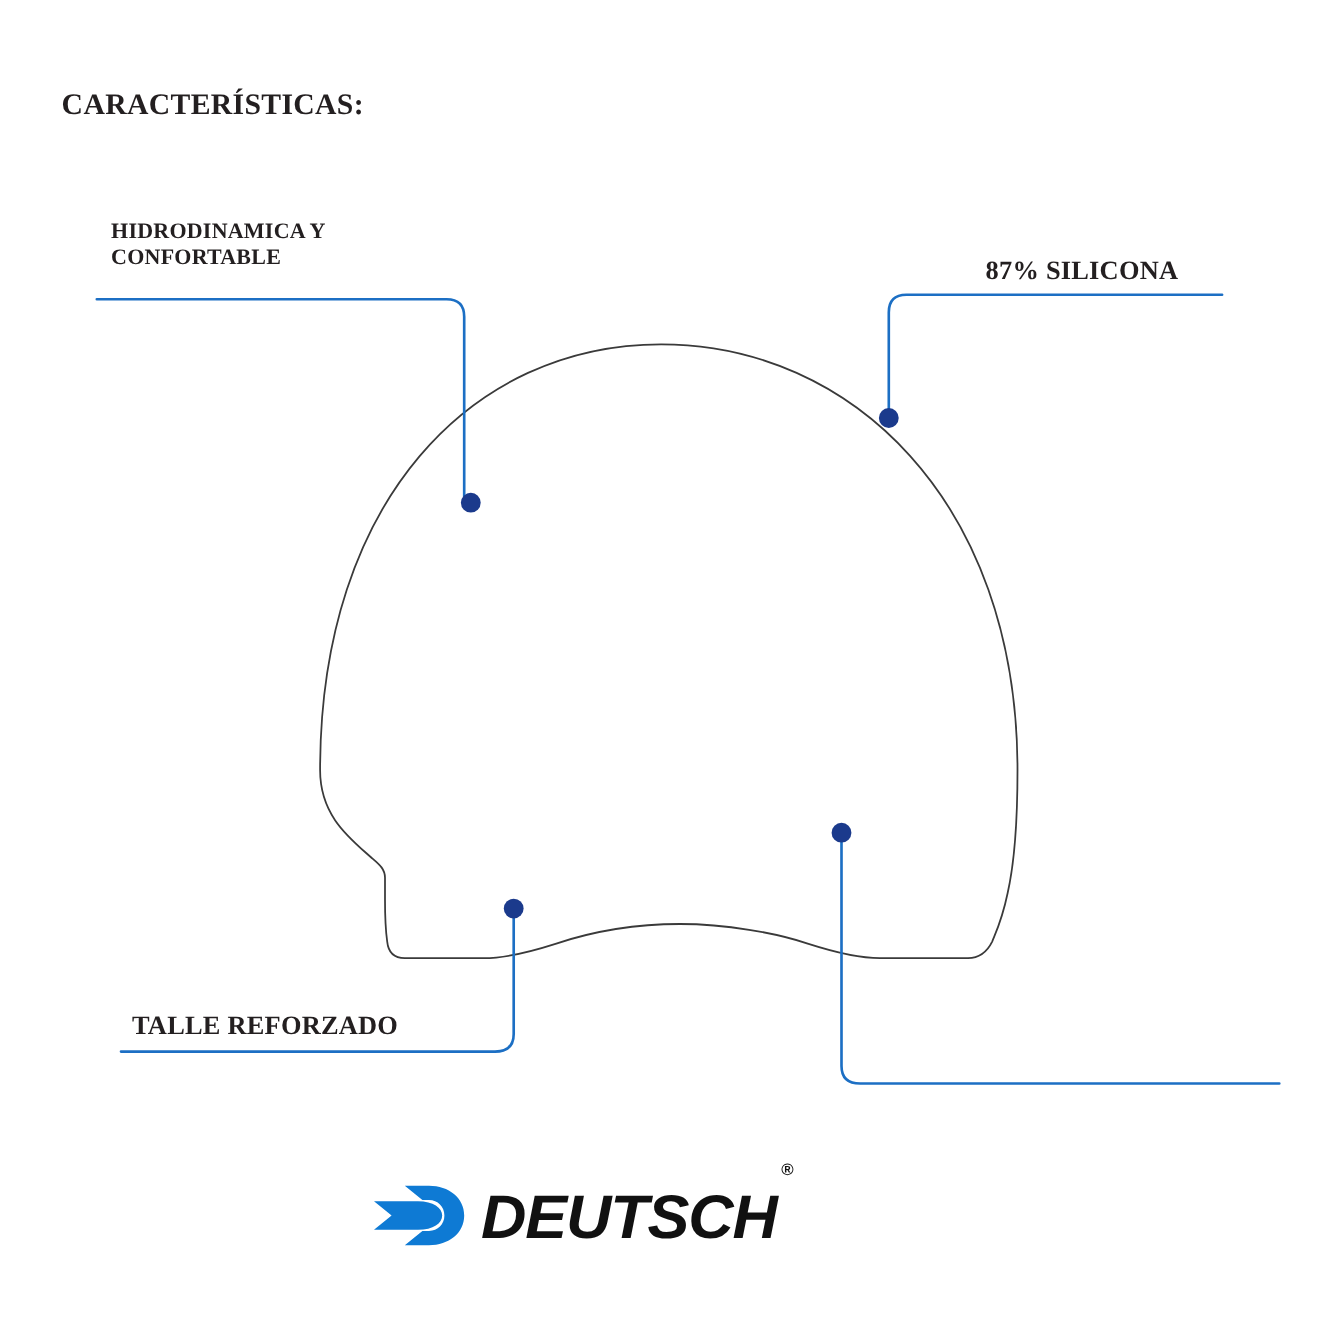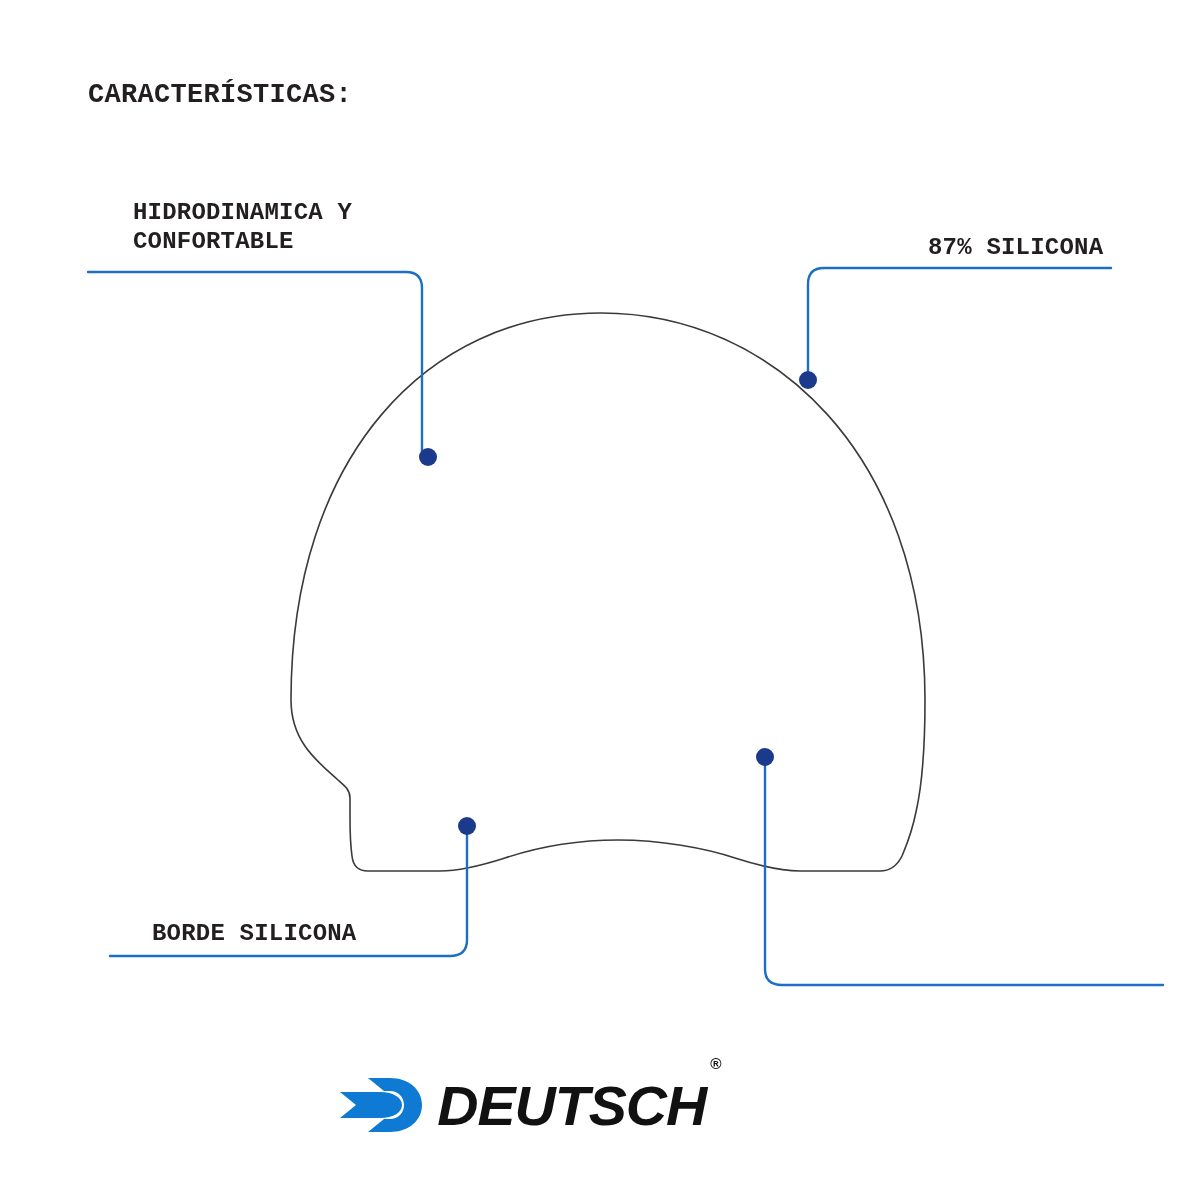--- a/index.html
+++ b/index.html
@@ -22,38 +22,37 @@
   }
   #diagram-svg {
     position: absolute;
     left: 0;
     top: 0;
     width: 1200px;
     height: 1200px;
   }
   .label {
     position: absolute;
-    font-family: Liberation Mono, monospace;
+    font-family: Liberation Serif, serif;
     font-weight: 700;
     letter-spacing: 0.2px;
     color: #231f20;
     white-space: pre-line;
     line-height: 1.22;
-    margin-left: 32px;
   }
   #heading {
     left: 56px;
     top: 79px;
     font-size: 27px;
     letter-spacing: 0.3px;
   }
   #label-hidro {
     left: 101px;
     top: 198px;
-    font-size: 24px;
+    font-size: 20px;
   }
   #label-silicona {
     left: 896px;
     top: 233px;
     font-size: 24px;
   }
   #label-borde {
     left: 120px;
     top: 919px;
     font-size: 24px;
@@ -149,21 +148,21 @@
     </g>
   </svg>
 
   <div class="label" id="heading">CARACTERÍSTICAS:</div>
 
   <div class="label" id="label-hidro">HIDRODINAMICA Y
 CONFORTABLE</div>
 
   <div class="label" id="label-silicona">87% SILICONA</div>
 
-  <div class="label" id="label-borde">BORDE SILICONA</div>
+  <div class="label" id="label-borde">TALLE REFORZADO</div>
 
 
   <div id="brand">
     <svg id="brand-mark" viewBox="0 0 86 66">
       <path d="M2,46 L42,46 C56,46 64,40 64,33 C64,26 56,20 42,20 L2,20 L18,33 Z" fill="#0e7ad4"></path>
       <path d="M30,6 L52,6 C70,6 84,17 84,33 C84,49 70,60 52,60 L30,60 L46,47 L52,47
                C60,47 66,41 66,33 C66,25 60,19 52,19 L46,19 Z" fill="#0e7ad4"></path>
     </svg>
     <div id="brand-text"><span>DEUTSCH</span><span id="brand-reg">®</span></div>
   </div>

